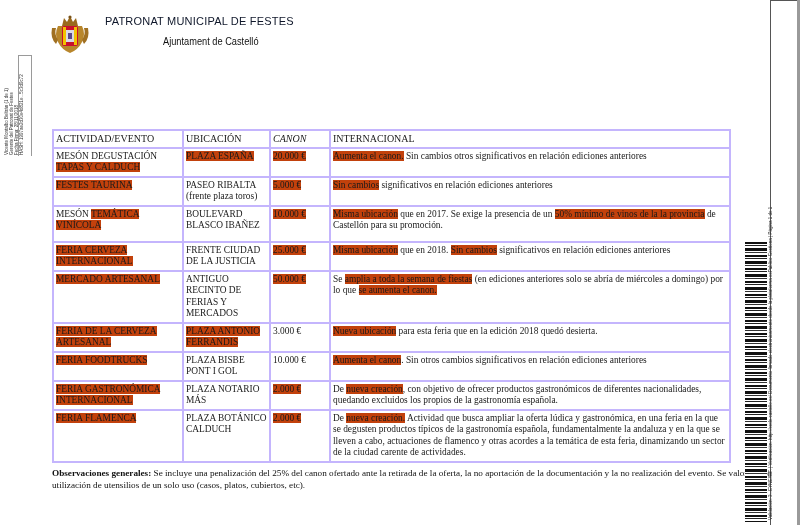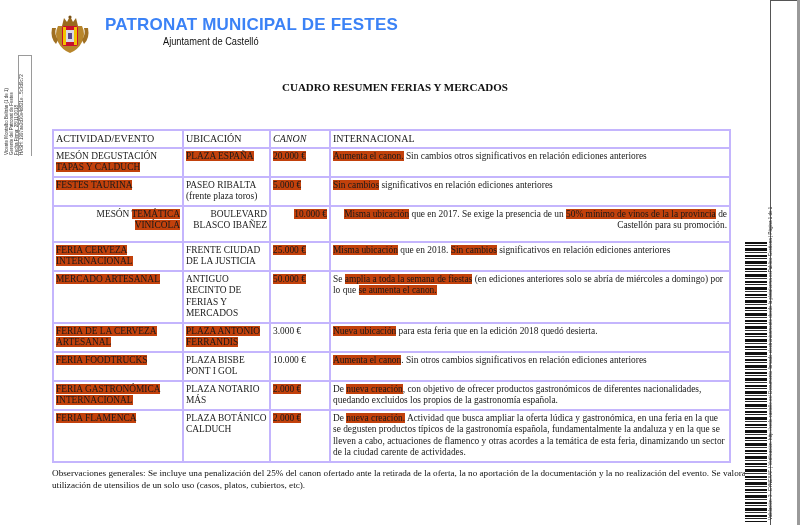--- a/index.html
+++ b/index.html
@@ -22,21 +22,21 @@
     position: absolute; left: 4px; top: 155px; width: 100px;
     transform: rotate(-90deg); transform-origin: 0 0;
     font-family: "Liberation Sans", sans-serif; font-size: 4.5px; line-height: 5px; color: #333;
     white-space: nowrap;
   }
   .logo {
     position: absolute; left: 48px; top: 12px; width: 44px; height: 44px;
   }
   .org-title {
     position: absolute; left: 105px; top: 15px;
-    font-family: "Liberation Sans", sans-serif; font-weight: bold; font-size: 17px; color: #3b82f6;
+    font-family: "Liberation Sans", sans-serif; font-weight: normal; font-size: 11px; color: #0f172a;
     letter-spacing: 0.2px;
   }
   .org-sub {
     position: absolute; left: 163px; top: 35px;
     font-family: "Liberation Sans", sans-serif; font-size: 10.5px; color: #111;
     transform: scaleX(0.88); transform-origin: 0 0;
   }
   .doc-title {
     position: absolute; left: 200px; top: 80px; width: 390px; text-align: center;
     font-weight: bold; font-size: 11px; line-height: 14px; color: #111;
@@ -47,26 +47,26 @@
   }
   table.summary td, table.summary th {
     border: 2px solid #c4b5fd; padding: 2px 2px 2px 2px; vertical-align: top; text-align: left;
     font-weight: normal;
   }
   table.summary th { font-size: 10px; padding-top: 2px; padding-bottom: 2px; }
   .c1 { width: 124px; }
   .c2 { width: 81px; }
   .c3 { width: 54px; font-style: italic; }
   .hl { background: #c2410c; }
-  tr.r-2 td { height: 30px; text-align: right; }
+  tr.r-2 td { height: 30px; }
   .notes {
     position: absolute; left: 52px; top: 467px; width: 720px;
     font-size: 9.2px; line-height: 12px; color: #111;
   }
-  .notes b { font-weight: normal; margin-top: 6px; }
+  .notes b { font-weight: bold; margin-top: 6px; }
   .barcode {
     position: absolute; left: 745px; top: 242px; width: 22px; height: 280px;
     background: repeating-linear-gradient(180deg,
       #111 0px, #111 2px, #fff 2px, #fff 3px, #222 3px, #222 4px, #fff 4px, #fff 6px,
       #111 6px, #111 9px, #fff 9px, #fff 10px, #333 10px, #333 11px, #fff 11px, #fff 13px);
   }
   .barcode-text {
     position: absolute; left: 768px; top: 520px; width: 280px;
     transform: rotate(-90deg); transform-origin: 0 0;
     font-family: "Liberation Sans", sans-serif; font-size: 4.5px; line-height: 5px; color: #333;
@@ -99,21 +99,20 @@
     <rect x="20" y="21" width="4" height="6" fill="#5a4a8a"></rect>
     <path d="M14 14 L16 6 L19 10 L22 4 L25 10 L28 6 L30 14 Z" fill="#9a6a1e"></path>
     <circle cx="22" cy="5" r="1.6" fill="#7a5216"></circle>
   </svg>
 </div>
 
 <div class="org-title">PATRONAT MUNICIPAL DE FESTES</div>
 <div class="org-sub">Ajuntament de Castelló</div>
 
 <div class="doc-title">
-  <div>CUADRO RESUMEN FERIAS Y MERCADOS</div>
 </div>
 
 <table class="summary">
   <thead>
     <tr>
       <th class="c1">ACTIVIDAD/EVENTO</th>
       <th class="c2">UBICACIÓN</th>
       <th class="c3">CANON</th>
       <th>INTERNACIONAL</th>
     </tr>

